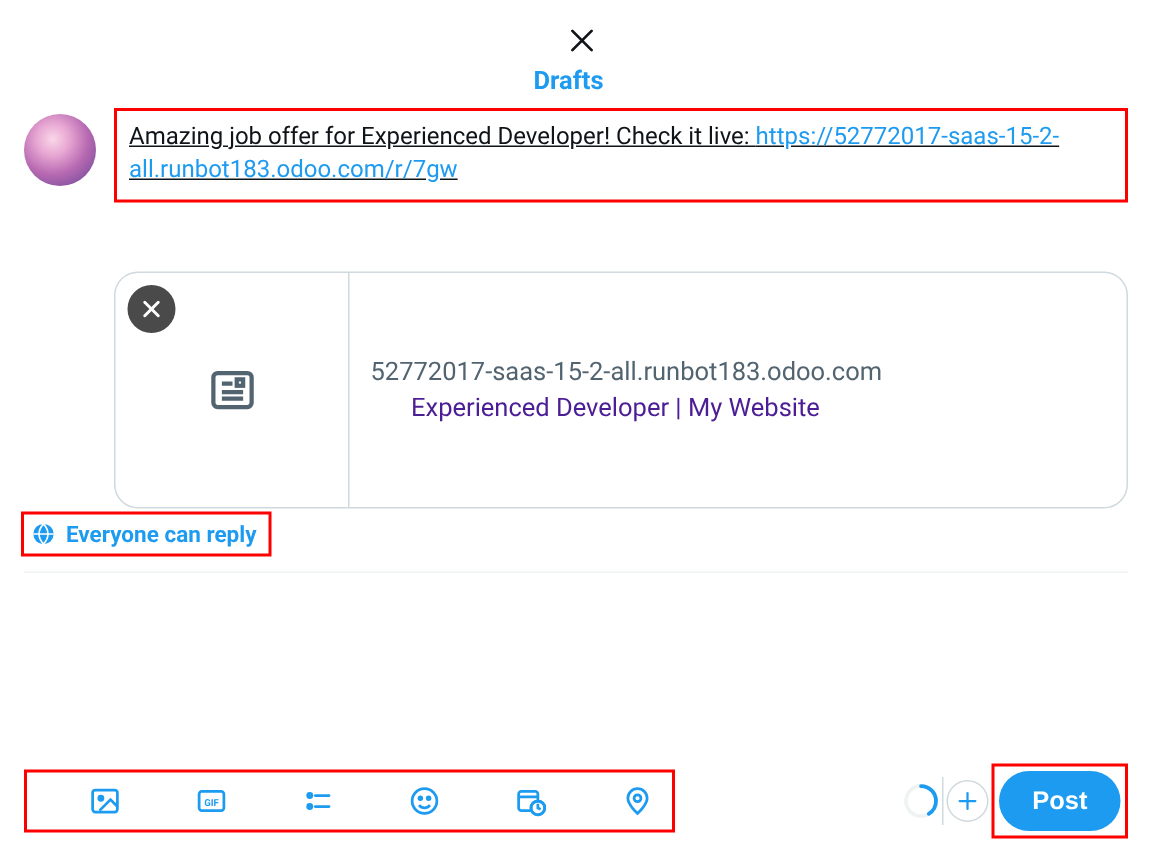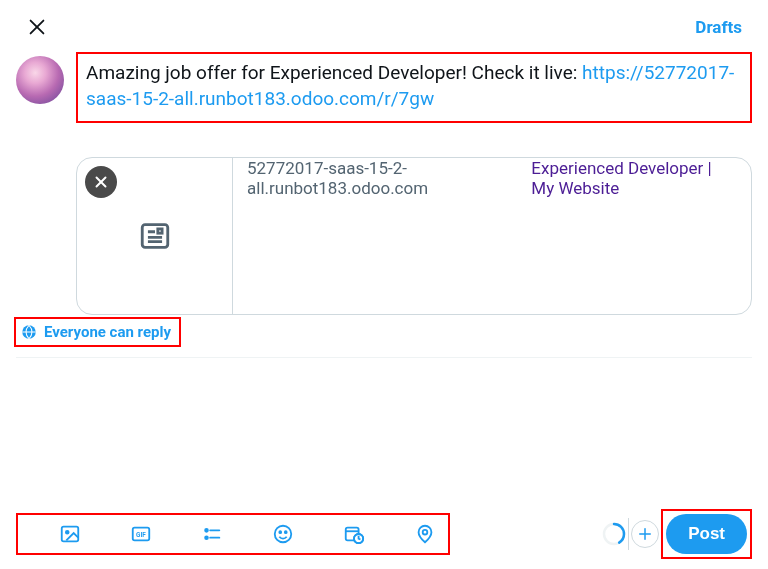--- a/index.html
+++ b/index.html
@@ -11,20 +11,21 @@
     width: 768px;
     height: 569px;
     overflow: hidden;
     position: relative;
   }
   .top-bar {
     display: flex;
     justify-content: space-between;
     align-items: center;
     padding: 10px 16px 4px 16px;
+    flex-direction: column;
   }
   .close-btn {
     width: 34px; height: 34px;
     display: flex; align-items: center; justify-content: center;
     border-radius: 50%;
     cursor: pointer;
     position: relative;
     left: 4px;
   }
   .drafts-link {
@@ -58,25 +59,26 @@
     font-weight: 700;
     color: #1d9bf0;
     cursor: pointer;
     margin-bottom: 14px;
     margin-top: 4px;
   }
   .audience-pill svg { margin-left: 6px; }
   .text-box {
     border: 2px solid #ff0000;
     padding: 6px 8px 10px 8px;
-    font-size: 19px;
+    font-size: 16px;
     line-height: 1.35;
     color: #0f1419;
     font-weight: 400;
-    margin-bottom: 34px;
+    margin-bottom: 46px;
+    text-decoration: underline;
   }
   .text-box .link { color: #1d9bf0; }
   .link-card {
     border: 1px solid #cfd9de;
     border-radius: 16px;
     display: flex;
     overflow: hidden;
     height: 158px;
     position: relative;
   }
@@ -94,21 +96,21 @@
     width: 32px; height: 32px;
     border-radius: 50%;
     background: #4a4a4a;
     display: flex; align-items: center; justify-content: center;
     cursor: pointer;
   }
   .link-card-body {
     flex: 1;
     padding: 0 14px;
     display: flex;
-    flex-direction: row;
+    flex-direction: column;
     justify-content: center;
   }
   .link-card-domain { color: #536471; font-size: 17px; margin-bottom: 4px; }
   .link-card-title  { color: #4c1d95; font-size: 17px; margin-left: 27px; }
   .reply-row {
     padding: 2px 14px;
   }
   .reply-pill {
     display: inline-flex;
     align-items: center;

